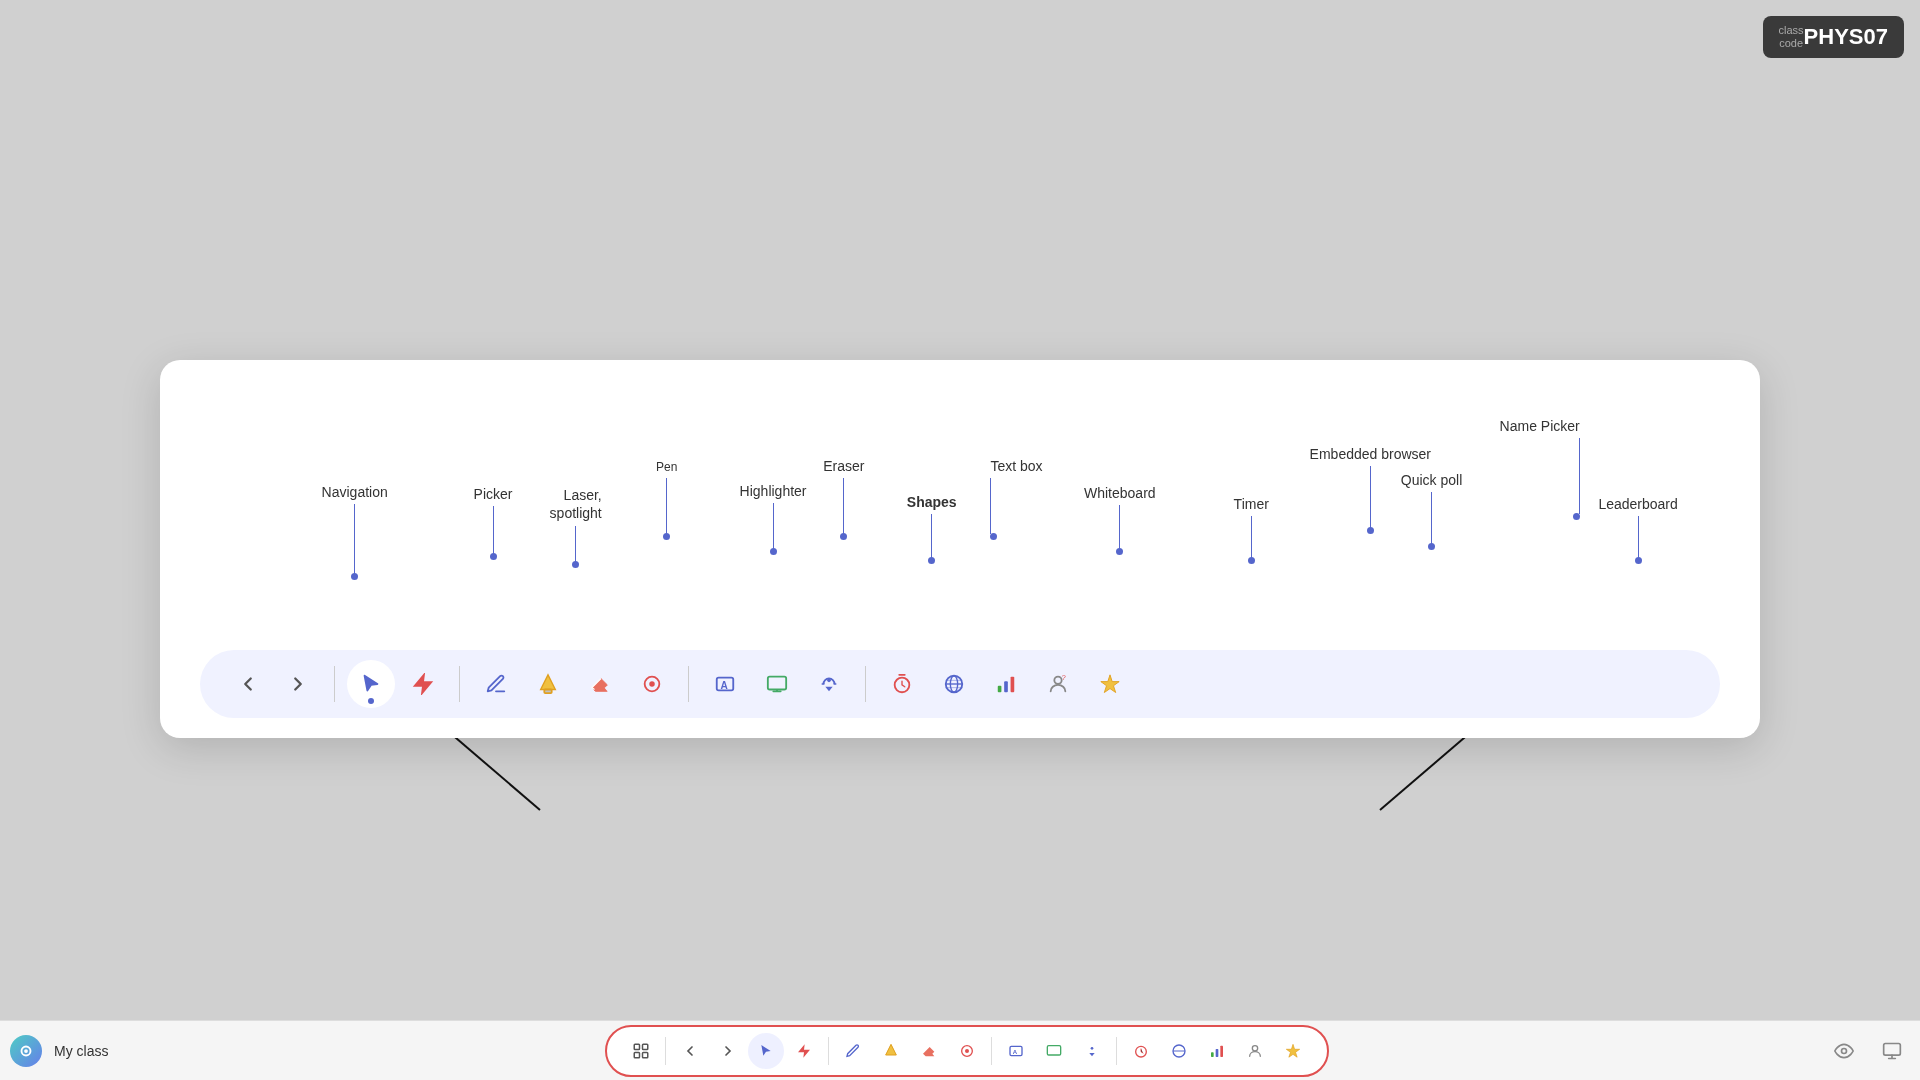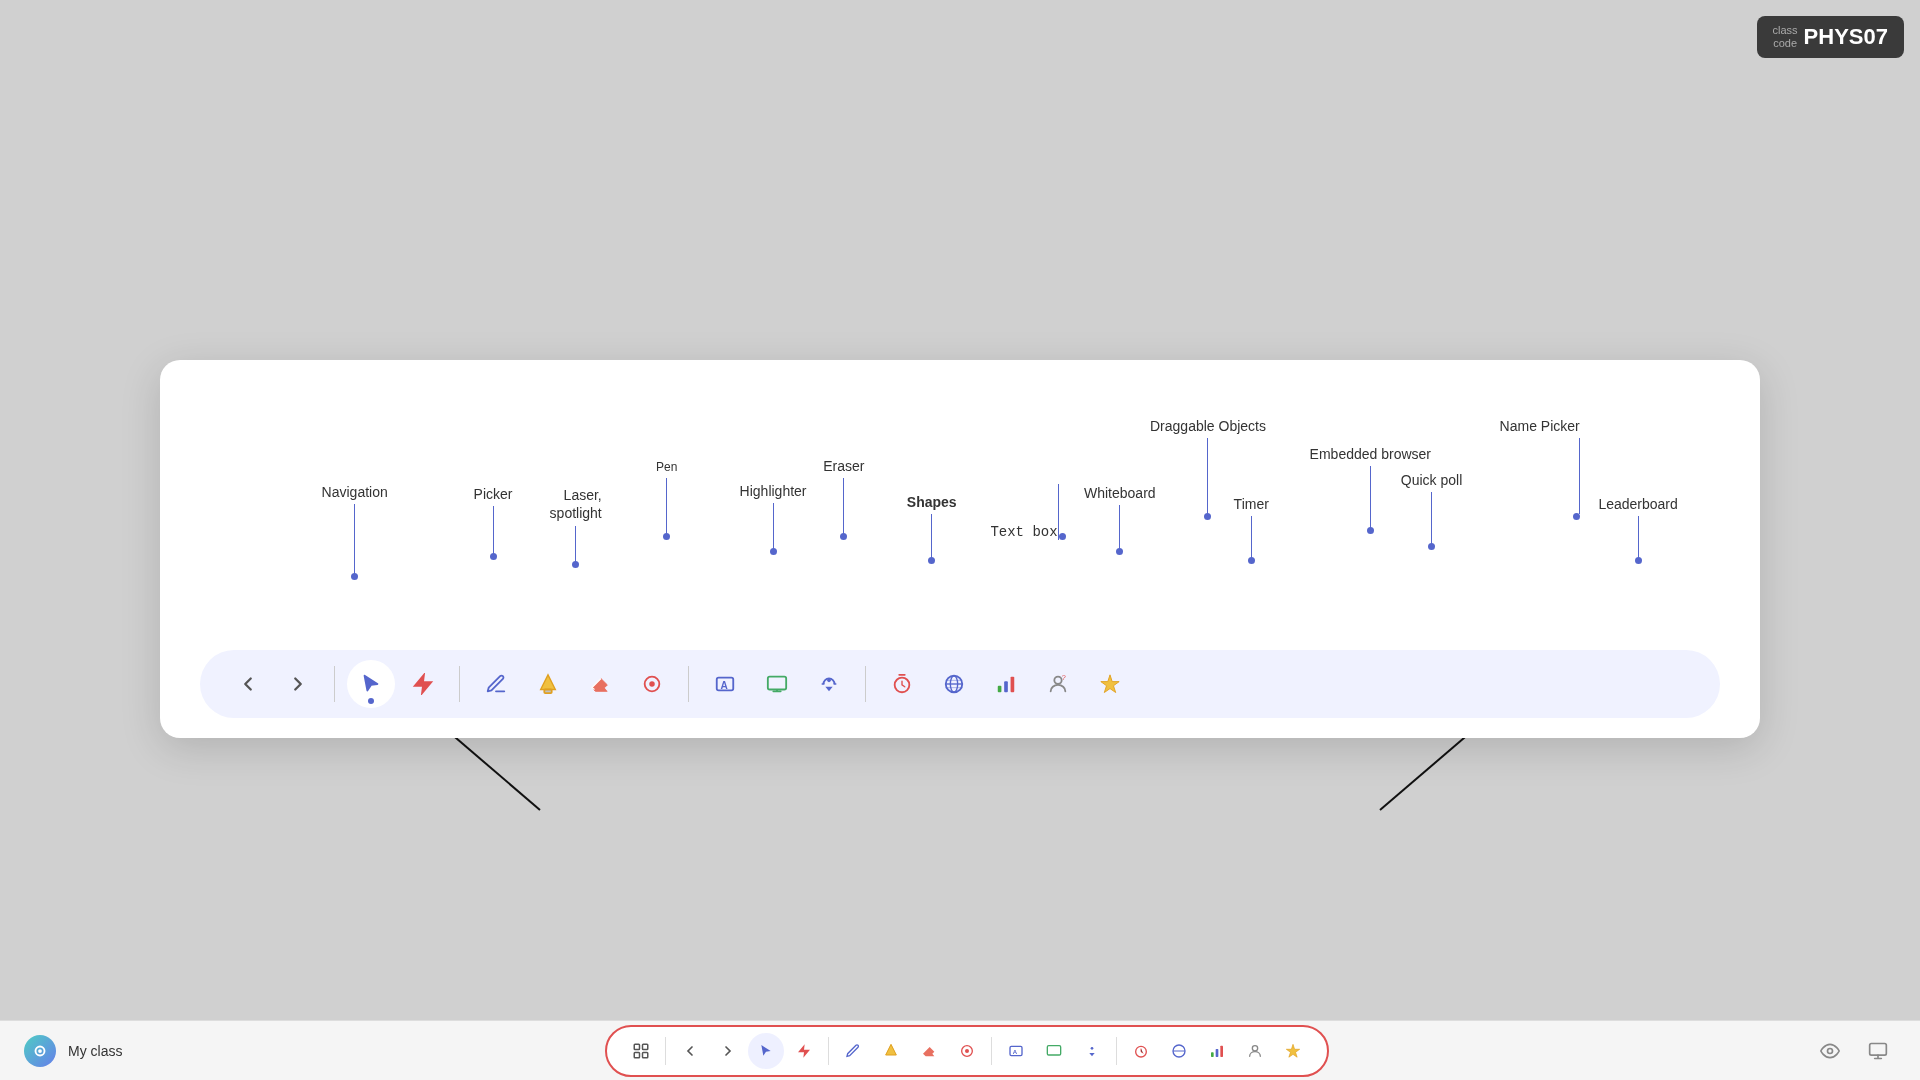--- a/index.html
+++ b/index.html
@@ -59,21 +59,20 @@
     .class-code-badge {
       position: absolute;
       top: 16px;
       right: 16px;
       background: #3a3a3a;
       color: white;
       padding: 8px 16px;
       border-radius: 8px;
       display: flex;
       align-items: center;
-      gap: 6px;
     }
 
     .class-code-label {
       font-size: 11px;
       line-height: 1.2;
       color: #aaa;
       text-align: center;
     }
 
     .class-code-value {
@@ -158,21 +157,21 @@
     
     .taskbar {
       position: absolute;
       bottom: 0;
       left: 0;
       right: 0;
       height: 60px;
       background: #f5f5f5;
       display: flex;
       align-items: center;
-      padding: 0 24px;
+      padding: 0 10px;
       border-top: 1px solid #ddd;
     }
 
     .taskbar-left {
       display: flex;
       align-items: center;
       gap: 12px;
     }
 
     .classpoint-avatar {
@@ -298,37 +297,32 @@
       <div style="width:1px;height:56px;background:#5566cc;margin-top:4px;"></div>
       <div style="width:7px;height:7px;background:#5566cc;border-radius:50%;margin-top:-1px;"></div>
     </div>
 
     <div style="position:absolute; left:46.5%; bottom:76px; display:flex; flex-direction:column; align-items:center;">
       <span style="font-size:14px;color:#333;white-space:nowrap;font-weight:bold;">Shapes</span>
       <div style="width:1px;height:44px;background:#5566cc;margin-top:4px;"></div>
       <div style="width:7px;height:7px;background:#5566cc;border-radius:50%;margin-top:-1px;"></div>
     </div>
 
-    <div style="position:absolute; left:52%; bottom:100px; display:flex; flex-direction:row; align-items:flex-end;font-family:Liberation Mono, monospace;">
+    <div style="position:absolute; left:52%; bottom:100px; display:flex; flex-direction:column; align-items:flex-start;">
       <span style="font-size:14px;color:#333;white-space:nowrap;">Text box</span>
       <div style="width:1px;height:56px;background:#5566cc;margin-top:4px;"></div>
       <div style="width:7px;height:7px;background:#5566cc;border-radius:50%;margin-top:-1px;"></div>
     </div>
 
     <div style="position:absolute; left:57.5%; bottom:85px; display:flex; flex-direction:column; align-items:center;margin-left:10px;">
       <span style="font-size:14px;color:#333;white-space:nowrap;">Whiteboard</span>
       <div style="width:1px;height:44px;background:#5566cc;margin-top:4px;"></div>
       <div style="width:7px;height:7px;background:#5566cc;border-radius:50%;margin-top:-1px;"></div>
     </div>
 
-    <div style="position:absolute; left:62.5%; bottom:120px; display:flex; flex-direction:column; align-items:center;">
-      <span style="font-size:14px;color:#333;white-space:nowrap;">Draggable Objects</span>
-      <div style="width:1px;height:76px;background:#5566cc;margin-top:4px;"></div>
-      <div style="width:7px;height:7px;background:#5566cc;border-radius:50%;margin-top:-1px;"></div>
-    </div>
 
     <div style="position:absolute; left:68%; bottom:76px; display:flex; flex-direction:column; align-items:center;">
       <span style="font-size:14px;color:#333;white-space:nowrap;">Timer</span>
       <div style="width:1px;height:42px;background:#5566cc;margin-top:4px;"></div>
       <div style="width:7px;height:7px;background:#5566cc;border-radius:50%;margin-top:-1px;"></div>
     </div>
 
     <div style="position:absolute; left:73%; bottom:106px; display:flex; flex-direction:column; align-items:center;">
       <span style="font-size:14px;color:#333;white-space:nowrap;">Embedded browser</span>
       <div style="width:1px;height:62px;background:#5566cc;margin-top:4px;"></div>

